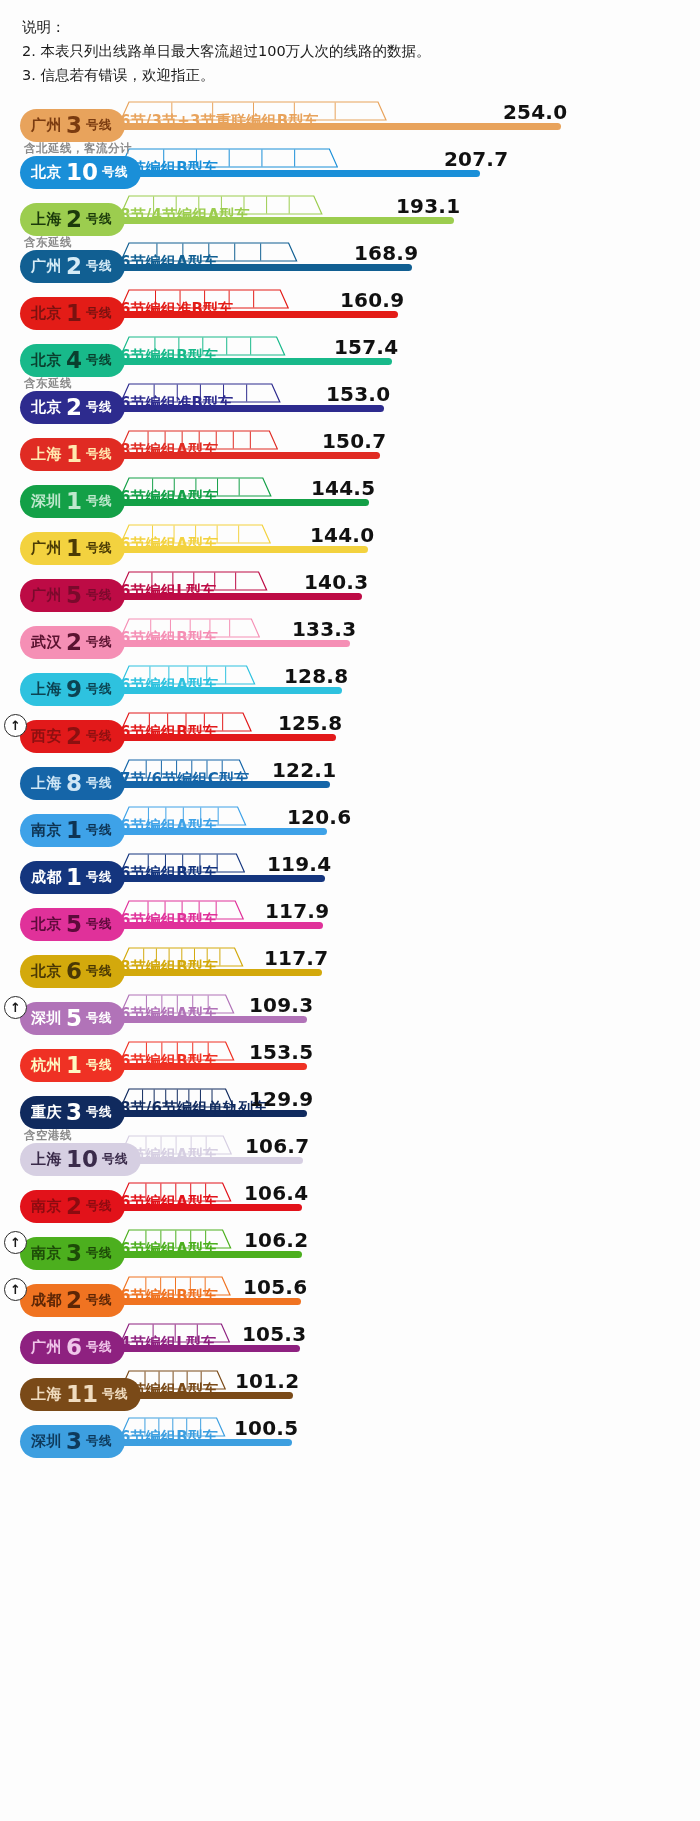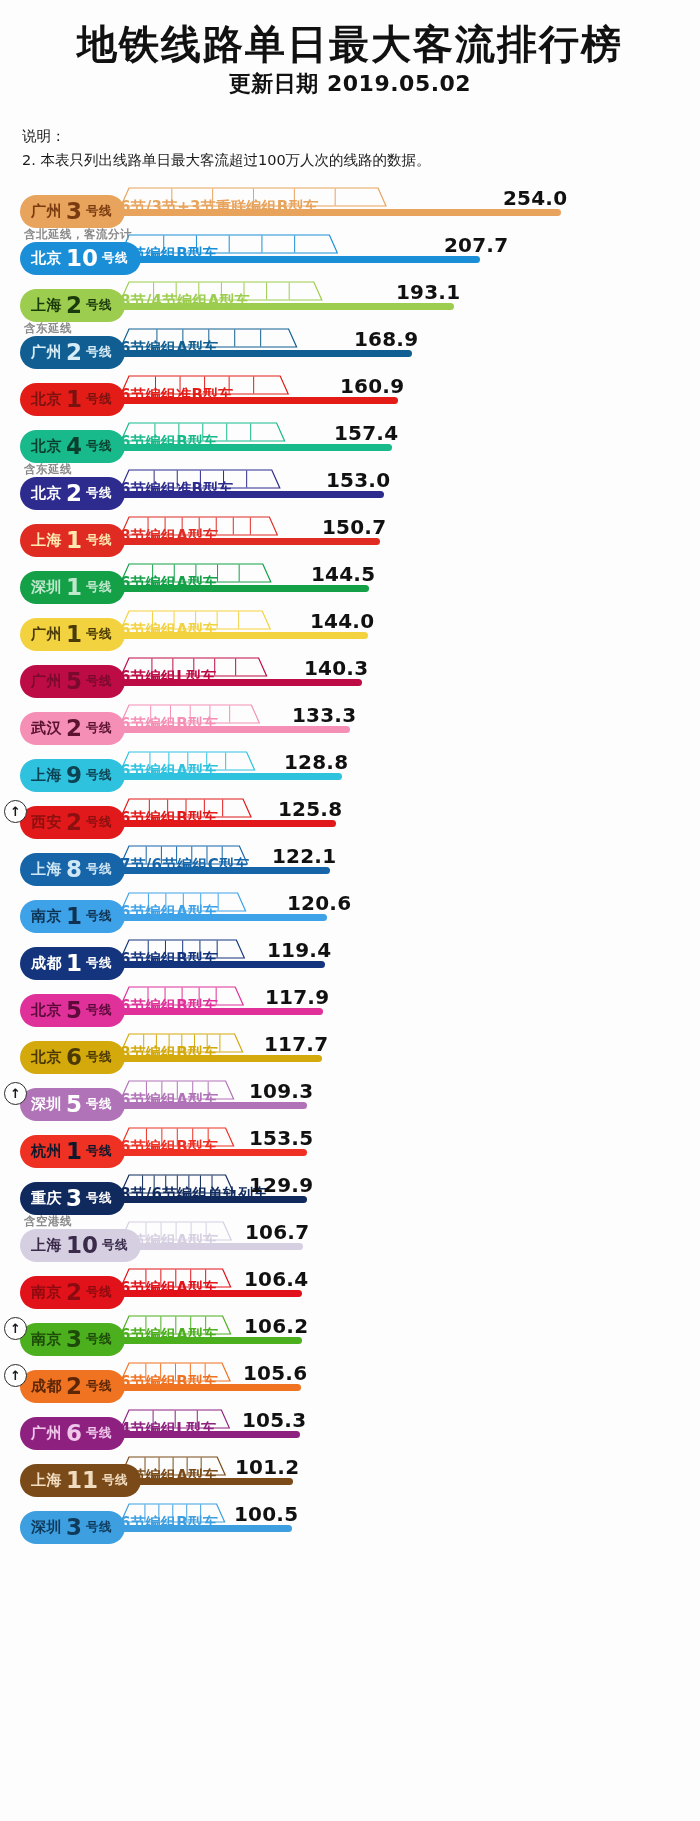--- a/index.html
+++ b/index.html
@@ -167,28 +167,25 @@
     letter-spacing:0.2px;
     white-space:nowrap;
     z-index:4;
   }
 </style>
 </head>
 <body>
 
 <div id="page">
 
-  <div class="header">
-    <div class="title">地铁线路单日最大客流排行榜</div>
-    <div class="subtitle">更新日期 2019.05.02</div>
-  </div>
 
   <div class="notes">
     <div class="n-head">说明：</div>
     <div class="n-item">2. 本表只列出线路单日最大客流超过100万人次的线路的数据。</div>
+    <div class="n-item">3. 信息若有错误，欢迎指正。</div>
   </div>
 
   <div class="chart" id="chart">
       <div class="row">
         <div class="train" style="left: 120px;">
           <svg width="267" height="20" viewBox="0 0 267 20">
     <polygon points="1,19 9,1 258,1 266,19" fill="none" stroke="#e8a35c" stroke-width="1.2"></polygon>
     <line x1="51.833333333333336" y1="1.5" x2="51.833333333333336" y2="18.5" stroke="#e8a35c" stroke-width="1"></line>
             <line x1="92.66666666666667" y1="1.5" x2="92.66666666666667" y2="18.5" stroke="#e8a35c" stroke-width="1"></line>
             <line x1="133.5" y1="1.5" x2="133.5" y2="18.5" stroke="#e8a35c" stroke-width="1"></line>
@@ -602,21 +599,21 @@
           <svg width="114.6" height="20" viewBox="0 0 114.6 20">
     <polygon points="1,19 9,1 105.6,1 113.6,19" fill="none" stroke="#ef3124" stroke-width="1.2"></polygon>
     <line x1="26.43333333333333" y1="1.5" x2="26.43333333333333" y2="18.5" stroke="#ef3124" stroke-width="1"></line>
             <line x1="41.86666666666666" y1="1.5" x2="41.86666666666666" y2="18.5" stroke="#ef3124" stroke-width="1"></line>
             <line x1="57.3" y1="1.5" x2="57.3" y2="18.5" stroke="#ef3124" stroke-width="1"></line>
             <line x1="72.73333333333332" y1="1.5" x2="72.73333333333332" y2="18.5" stroke="#ef3124" stroke-width="1"></line>
             <line x1="88.16666666666666" y1="1.5" x2="88.16666666666666" y2="18.5" stroke="#ef3124" stroke-width="1"></line>
           </svg>
         </div>
         <div class="bar" style="width: 191px; background: rgb(239, 49, 36);"></div>
-        <div class="pill" style="background: rgb(239, 49, 36); color: #0f172a;">
+        <div class="pill" style="background: rgb(239, 49, 36); color: #fef9c3;">
           <span class="city">杭州</span>
           <span class="num">1</span>
           <span class="suffix">号线</span>
         </div>
         <div class="formation" style="left: 120px; color: rgb(239, 49, 36);">6节编组B型车</div>
         <div class="value" style="left: 249px;">153.5</div>
       </div>
       <div class="row">
         <div class="train" style="left: 120px;">
           <svg width="114.6" height="20" viewBox="0 0 114.6 20">

